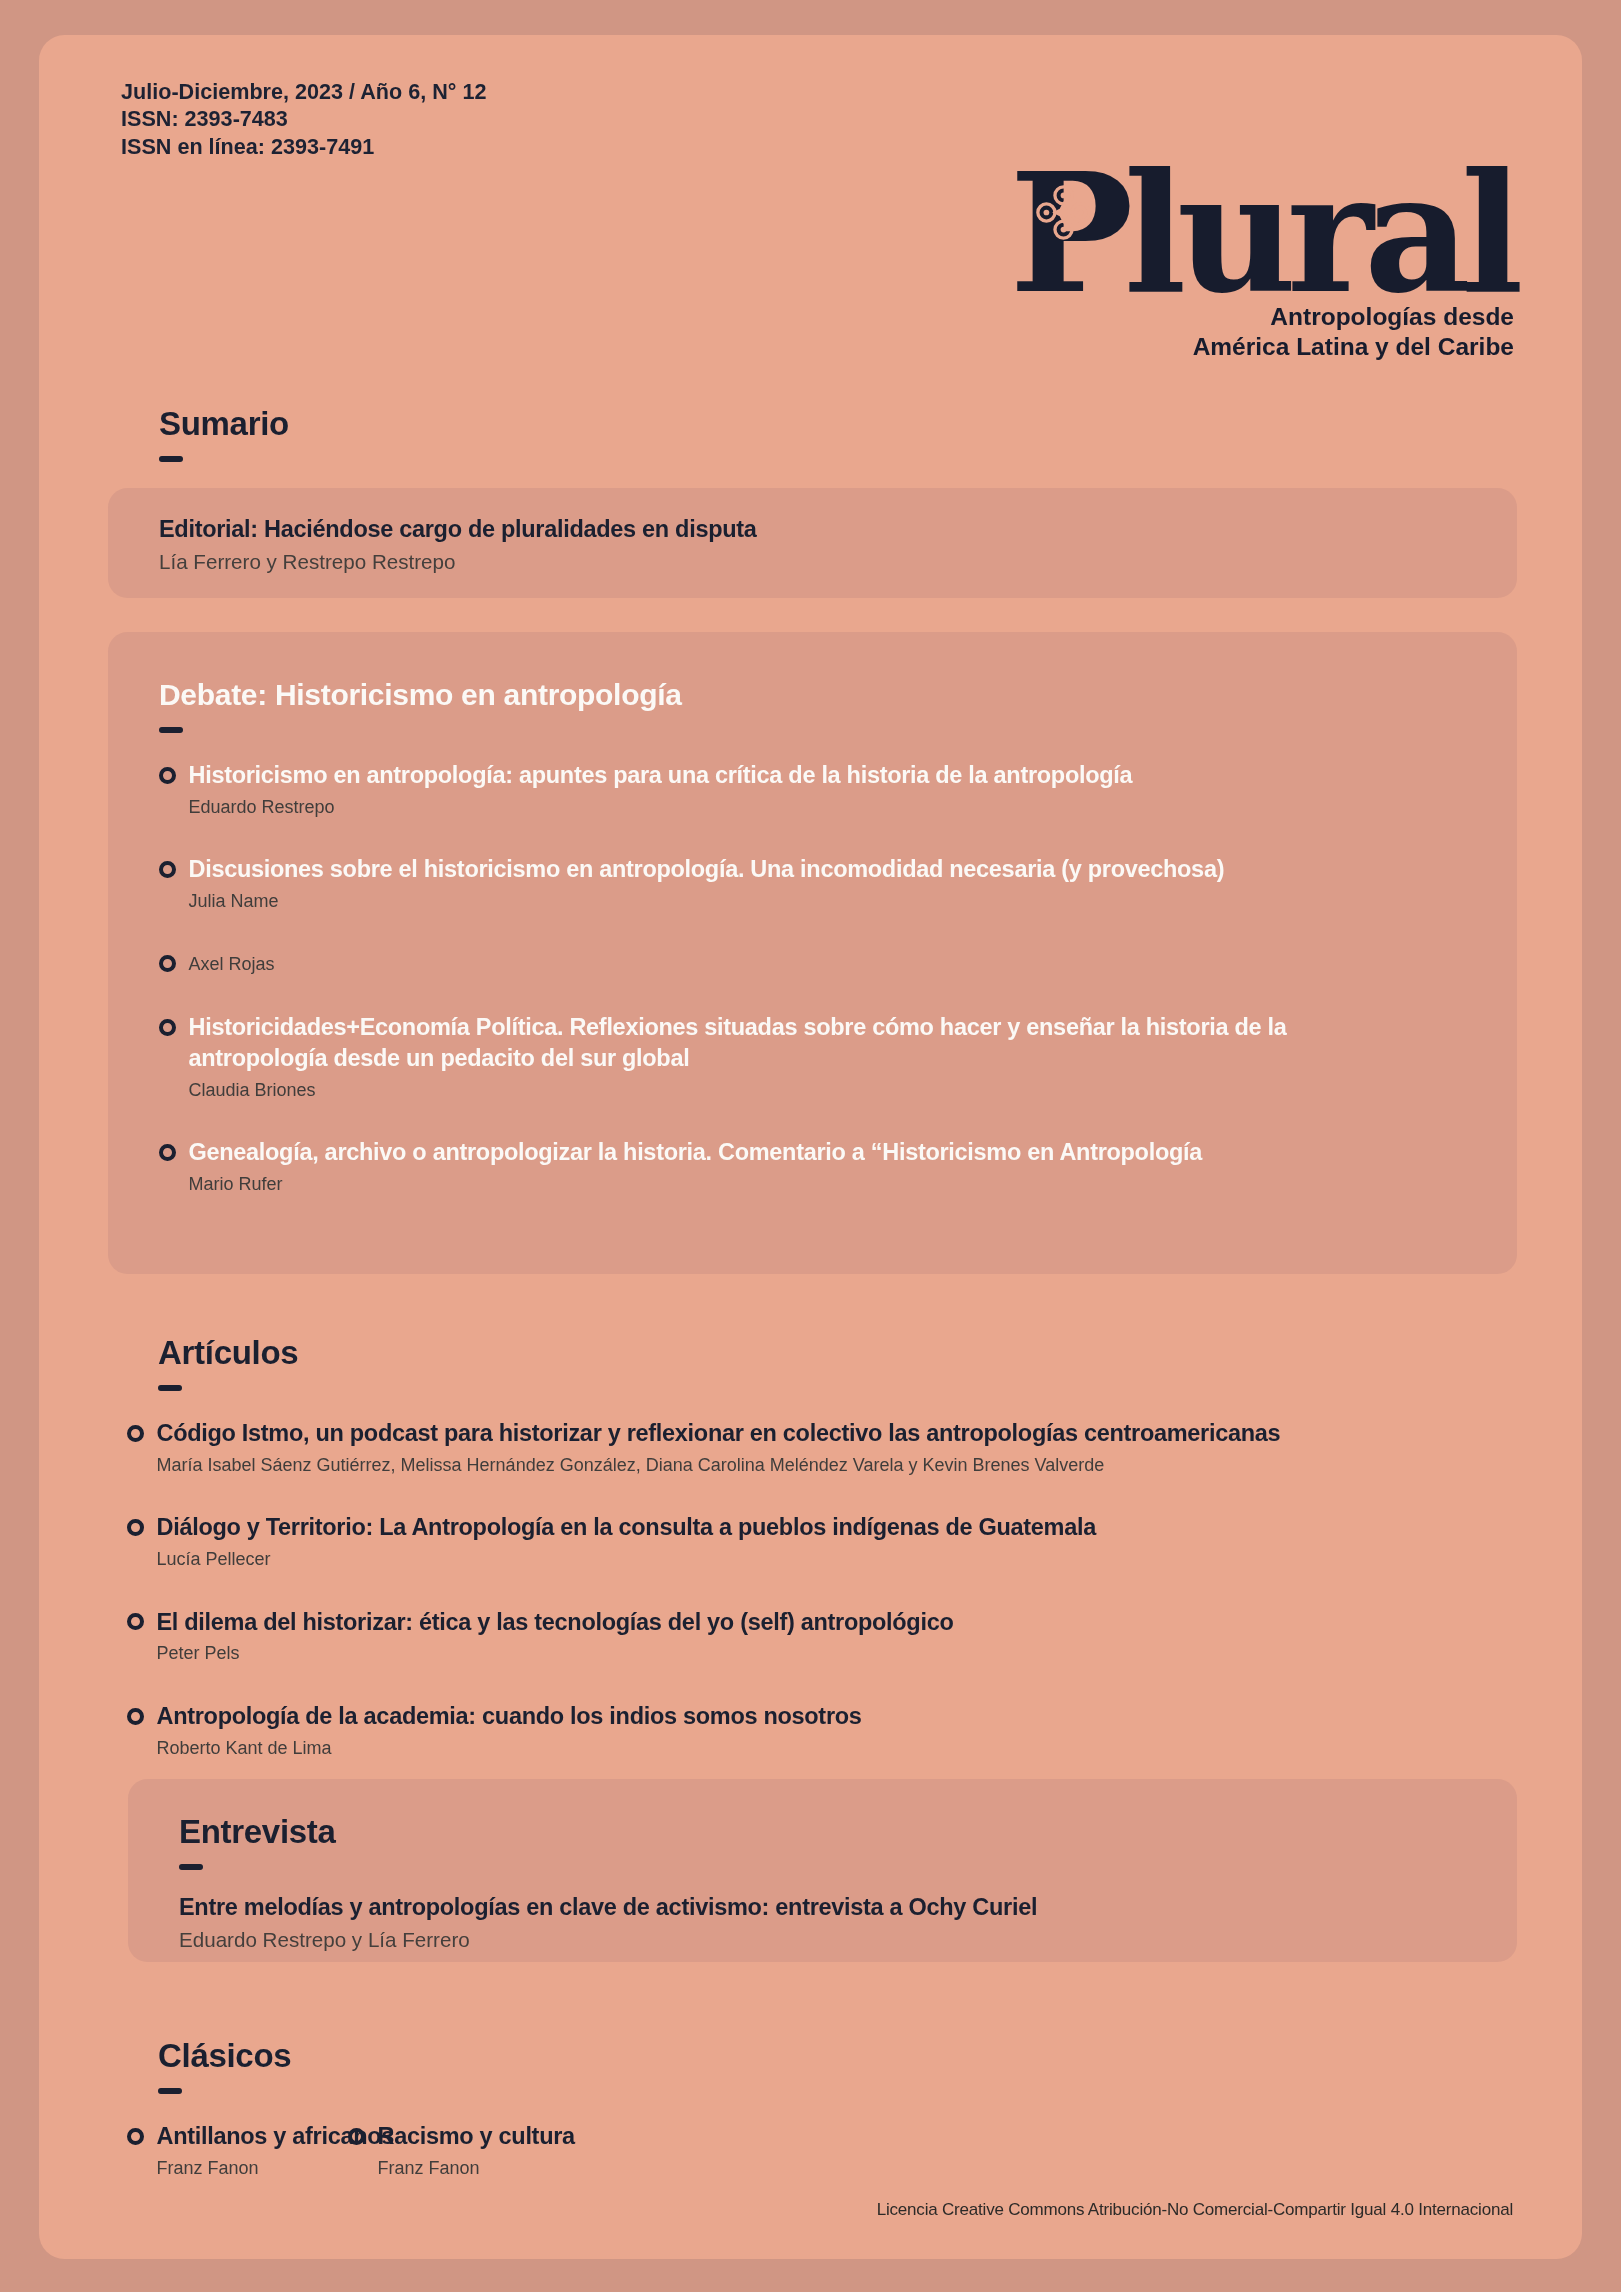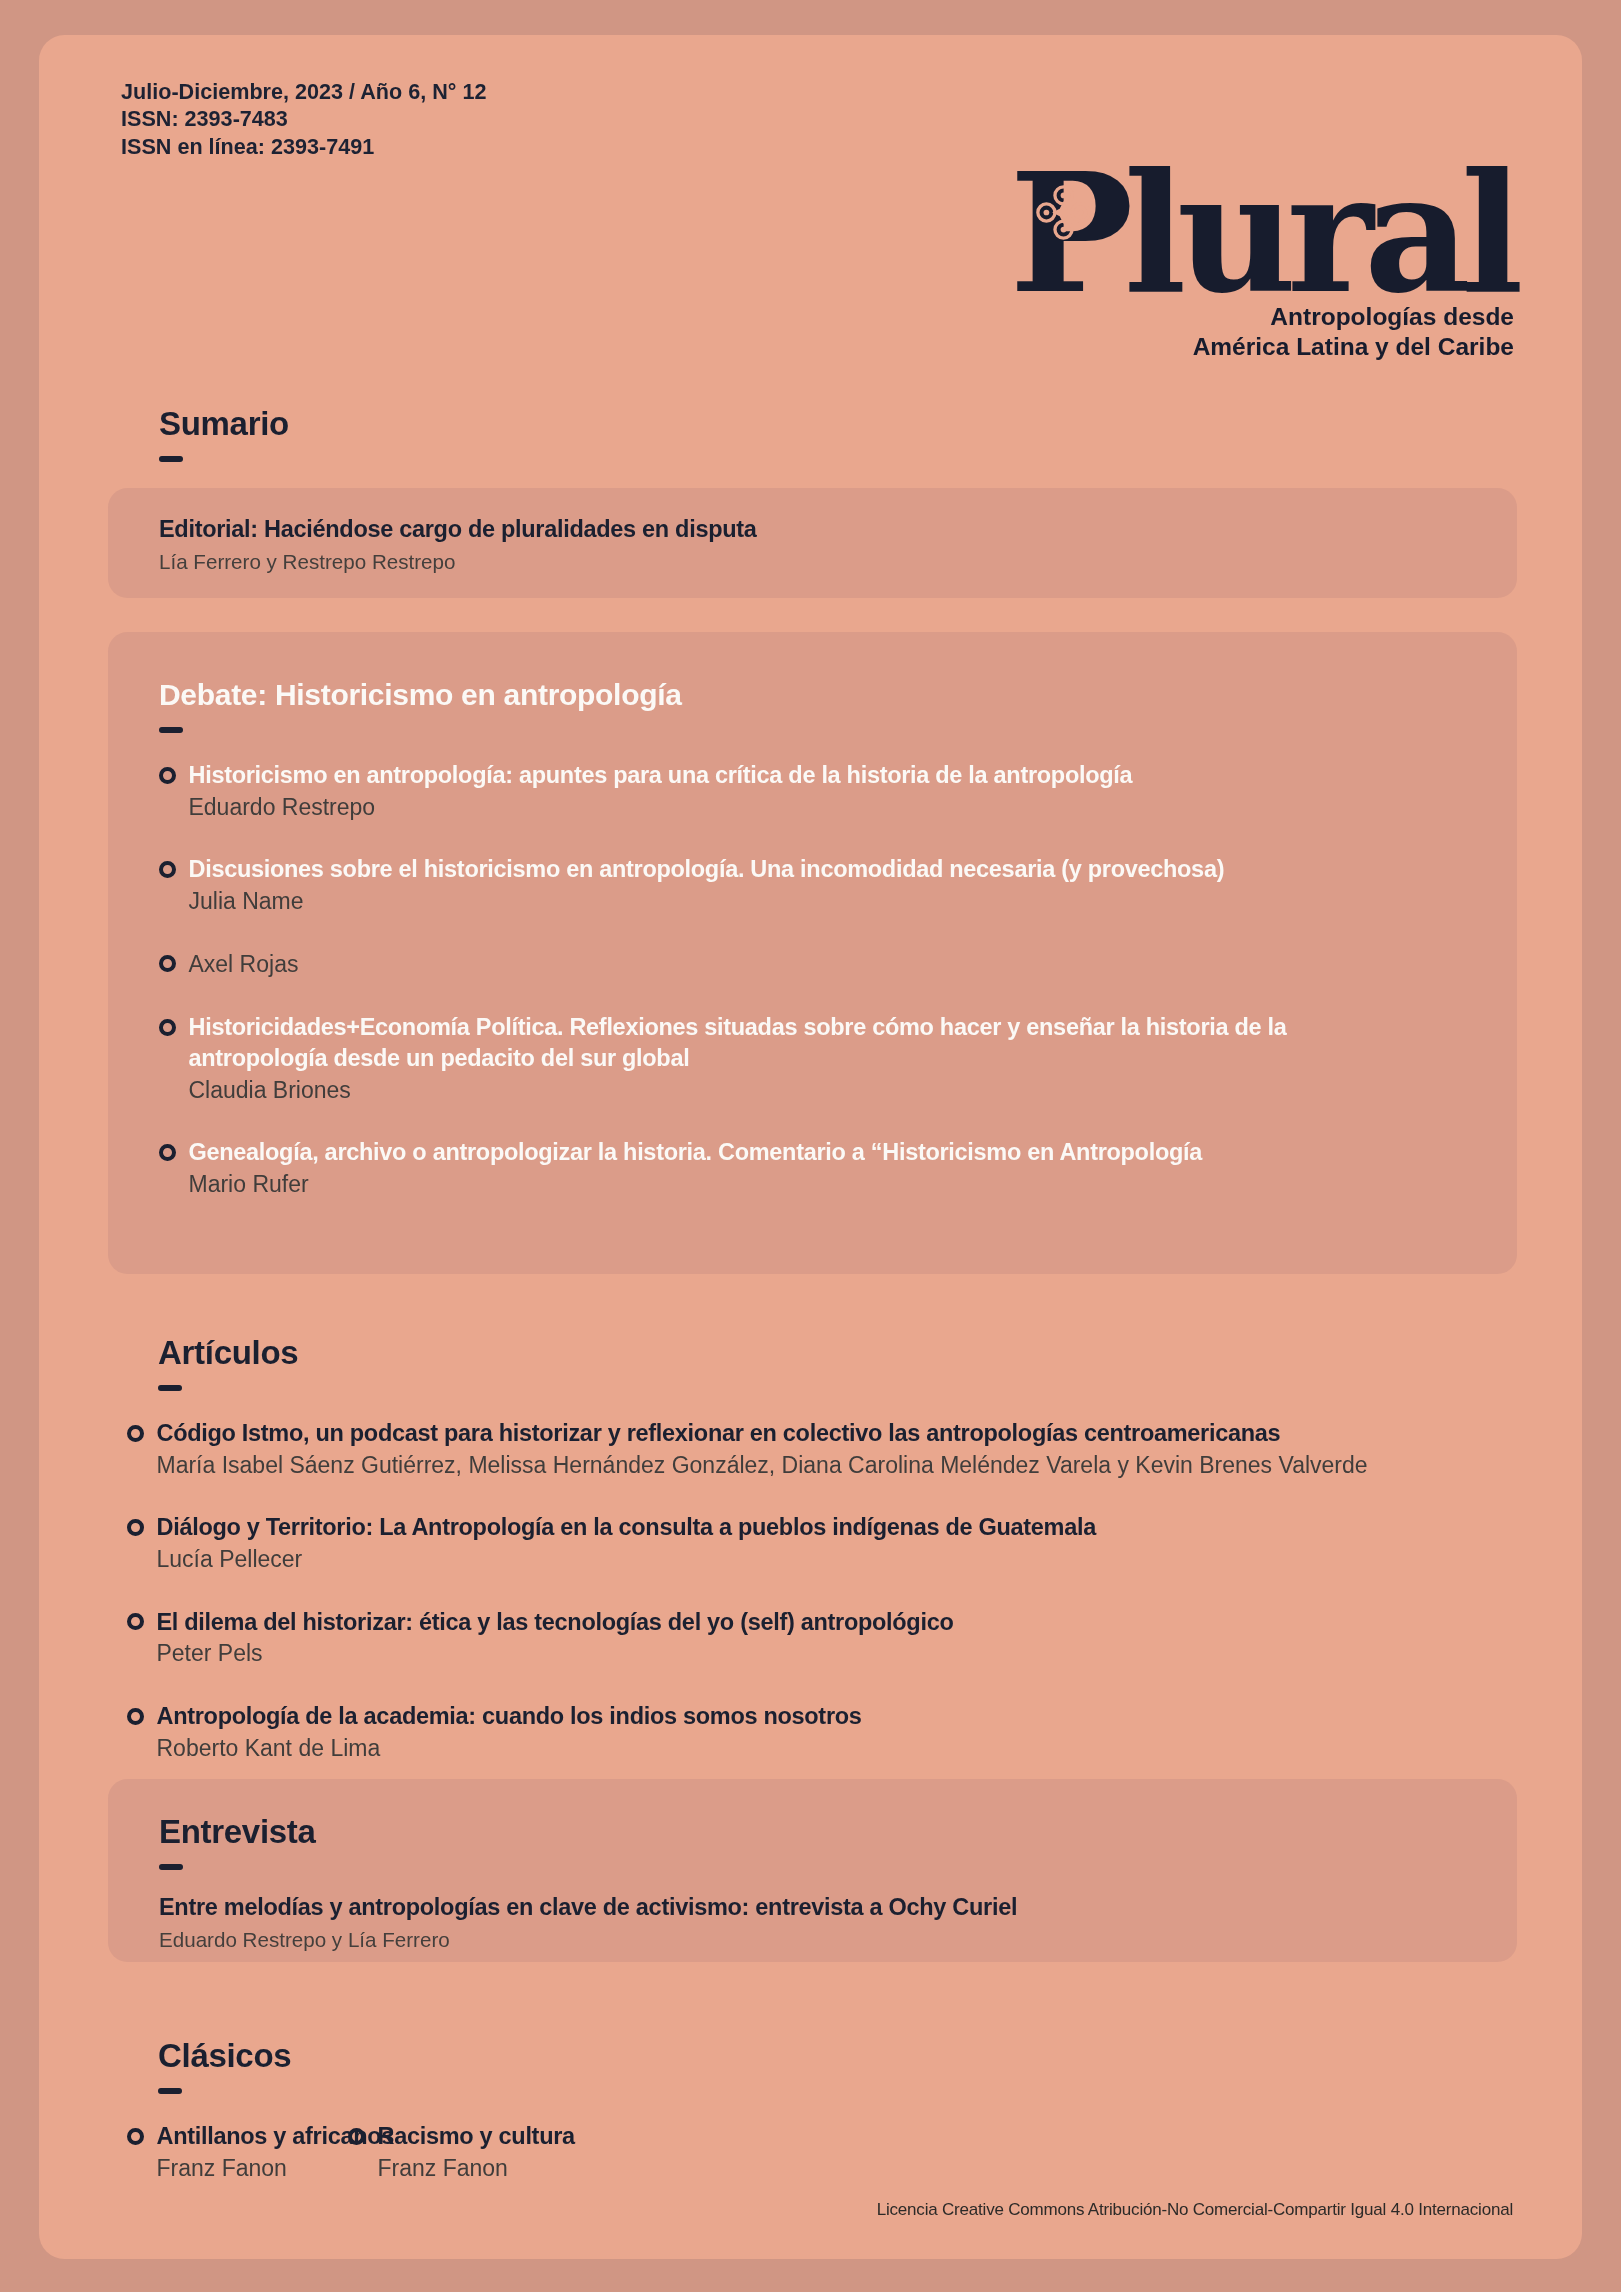--- a/index.html
+++ b/index.html
@@ -46,21 +46,21 @@
     width:23.5px;height:5.9px;background:#1b2030;border-radius:2.9px;
     margin-top:12.7px;
   }
   
   .card{
     position:absolute;left:69px;right:65px;
     background:#db9c89;border-radius:19.6px;
   }
   #editorial-card{top:453px;height:110px;padding:27.4px 51px;box-sizing:border-box;}
   #debate-card{top:597px;height:642px;padding:43px 51px 36px 51px;box-sizing:border-box;overflow:hidden;}
-  #entrevista-card{top:1744px;height:183px;padding:33px 51px 46px 51px;box-sizing:border-box;}
+  #entrevista-card{top:1744px;height:183px;padding:33px 51px 46px 51px;box-sizing:border-box;margin-left:20px;}
   
   .entry-title{
     color:#1b2030;font-weight:700;font-size:23.5px;line-height:29px;
     font-stretch:condensed;letter-spacing:-0.3px;white-space:pre-line;
   }
   .entry-authors{
     color:#443f3c;font-weight:400;font-size:20.6px;line-height:25.5px;
     font-stretch:condensed;margin-top:4.9px;
   }
   .toc-list{margin-top:27.4px;}
@@ -70,21 +70,21 @@
     flex:0 0 auto;width:8.8px;height:8.8px;border:4.9px solid #1b2030;
     border-radius:50%;margin:6.9px 0 0 0;background:transparent;
   }
   .toc-text{margin-left:12.7px;}
   .toc-title{
     color:#1b2030;font-weight:700;font-size:23.5px;line-height:31px;
     font-stretch:condensed;letter-spacing:-0.3px;white-space:pre-line;
   }
   .white-titles .toc-title{color:#fbf9f6;}
   .toc-authors{
-    color:#403d3b;font-weight:400;font-size:23px;line-height:27.4px;
+    color:#403d3b;font-weight:400;font-size:18px;line-height:27.4px;
     font-stretch:condensed;margin-top:2.9px;
   }
   
   #sumario-heading{position:absolute;left:120px;top:369px;}
   #articulos-section{position:absolute;left:88px;right:65px;top:1298px;}
   #articulos-section .h-section{margin-left:31px;}
   #articulos-section .dash{margin-left:31px;}
   #clasicos-section{position:absolute;left:88px;right:65px;top:2001px;}
   #clasicos-section .h-section{margin-left:31px;}
   #clasicos-section .dash{margin-left:31px;}

